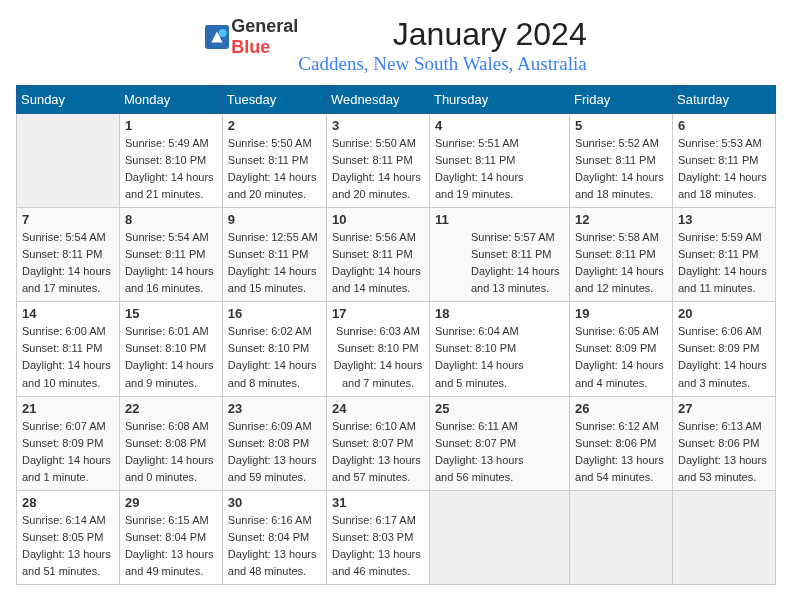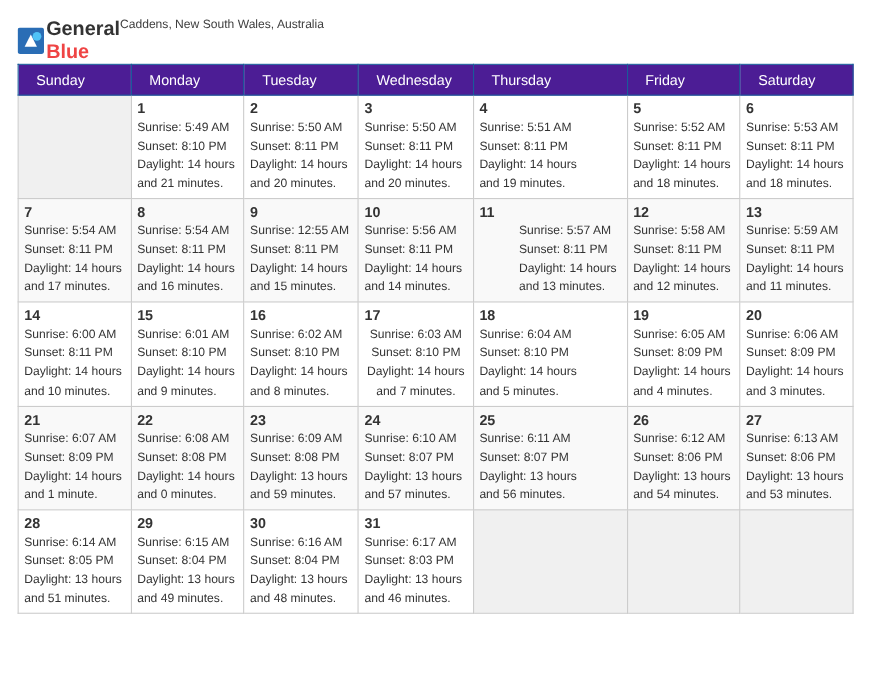--- a/index.html
+++ b/index.html
@@ -5,23 +5,23 @@
     * { margin: 0; padding: 0; box-sizing: border-box; }
     body {
       font-family: Arial, sans-serif;
       background: #fff;
       width: 792px;
       min-height: 612px;
       padding: 16px;
     }
     .header {
       display: flex;
-      justify-content: flex-start;
+      justify-content: center;
       align-items: flex-start;
-      margin-bottom: 0;
+      margin-bottom: 10px;
     }
     .logo {
       display: flex;
       align-items: center;
       font-size: 18px;
       font-weight: bold;
     }
     .logo-general { color: #333; }
     .logo-blue { color: #ef4444; }
     .logo-icon {
@@ -31,32 +31,33 @@
     }
     .title-block {
       text-align: right;
     }
     .month-title {
       font-size: 32px;
       font-weight: normal;
       color: #222;
     }
     .location-title {
-      font-size: 11px;
-      color: #404040;
+      font-size: 19px;
+      color: #3b82f6;
+      font-family: Liberation Serif, serif;
     }
     table {
       width: 100%;
       border-collapse: collapse;
       font-size: 11px;
     }
     thead tr th {
-      background-color: #4c1d95;
+      background-color: #0369a1;
       color: #fff;
-      padding: 6px 16px;
+      padding: 6px 4px;
       text-align: left;
       font-size: 13px;
       font-weight: normal;
       border: 1px solid #1a5a9a;
     }
     tbody tr td {
       border: 1px solid #ccc;
       vertical-align: top;
       padding: 4px 5px;
       min-height: 80px;
@@ -90,20 +91,21 @@
       <rect x="0" y="0" width="30" height="30" fill="#2a6db5" rx="3"></rect>
       <polygon points="8,22 22,22 15,8" fill="white"></polygon>
       <circle cx="22" cy="10" r="5" fill="#4fc3f7"></circle>
     </svg>
     <div>
       <span class="logo-general">General</span><br>
       <span class="logo-blue">Blue</span>
     </div>
   </div>
   <div class="title-block">
+    <div class="month-title">January 2024</div>
     <div class="location-title">Caddens, New South Wales, Australia</div>
   </div>
 </div>
 
 <table>
   <thead>
     <tr id="days-header-row">
     <th>Sunday</th>
         <th>Monday</th>
         <th>Tuesday</th>

